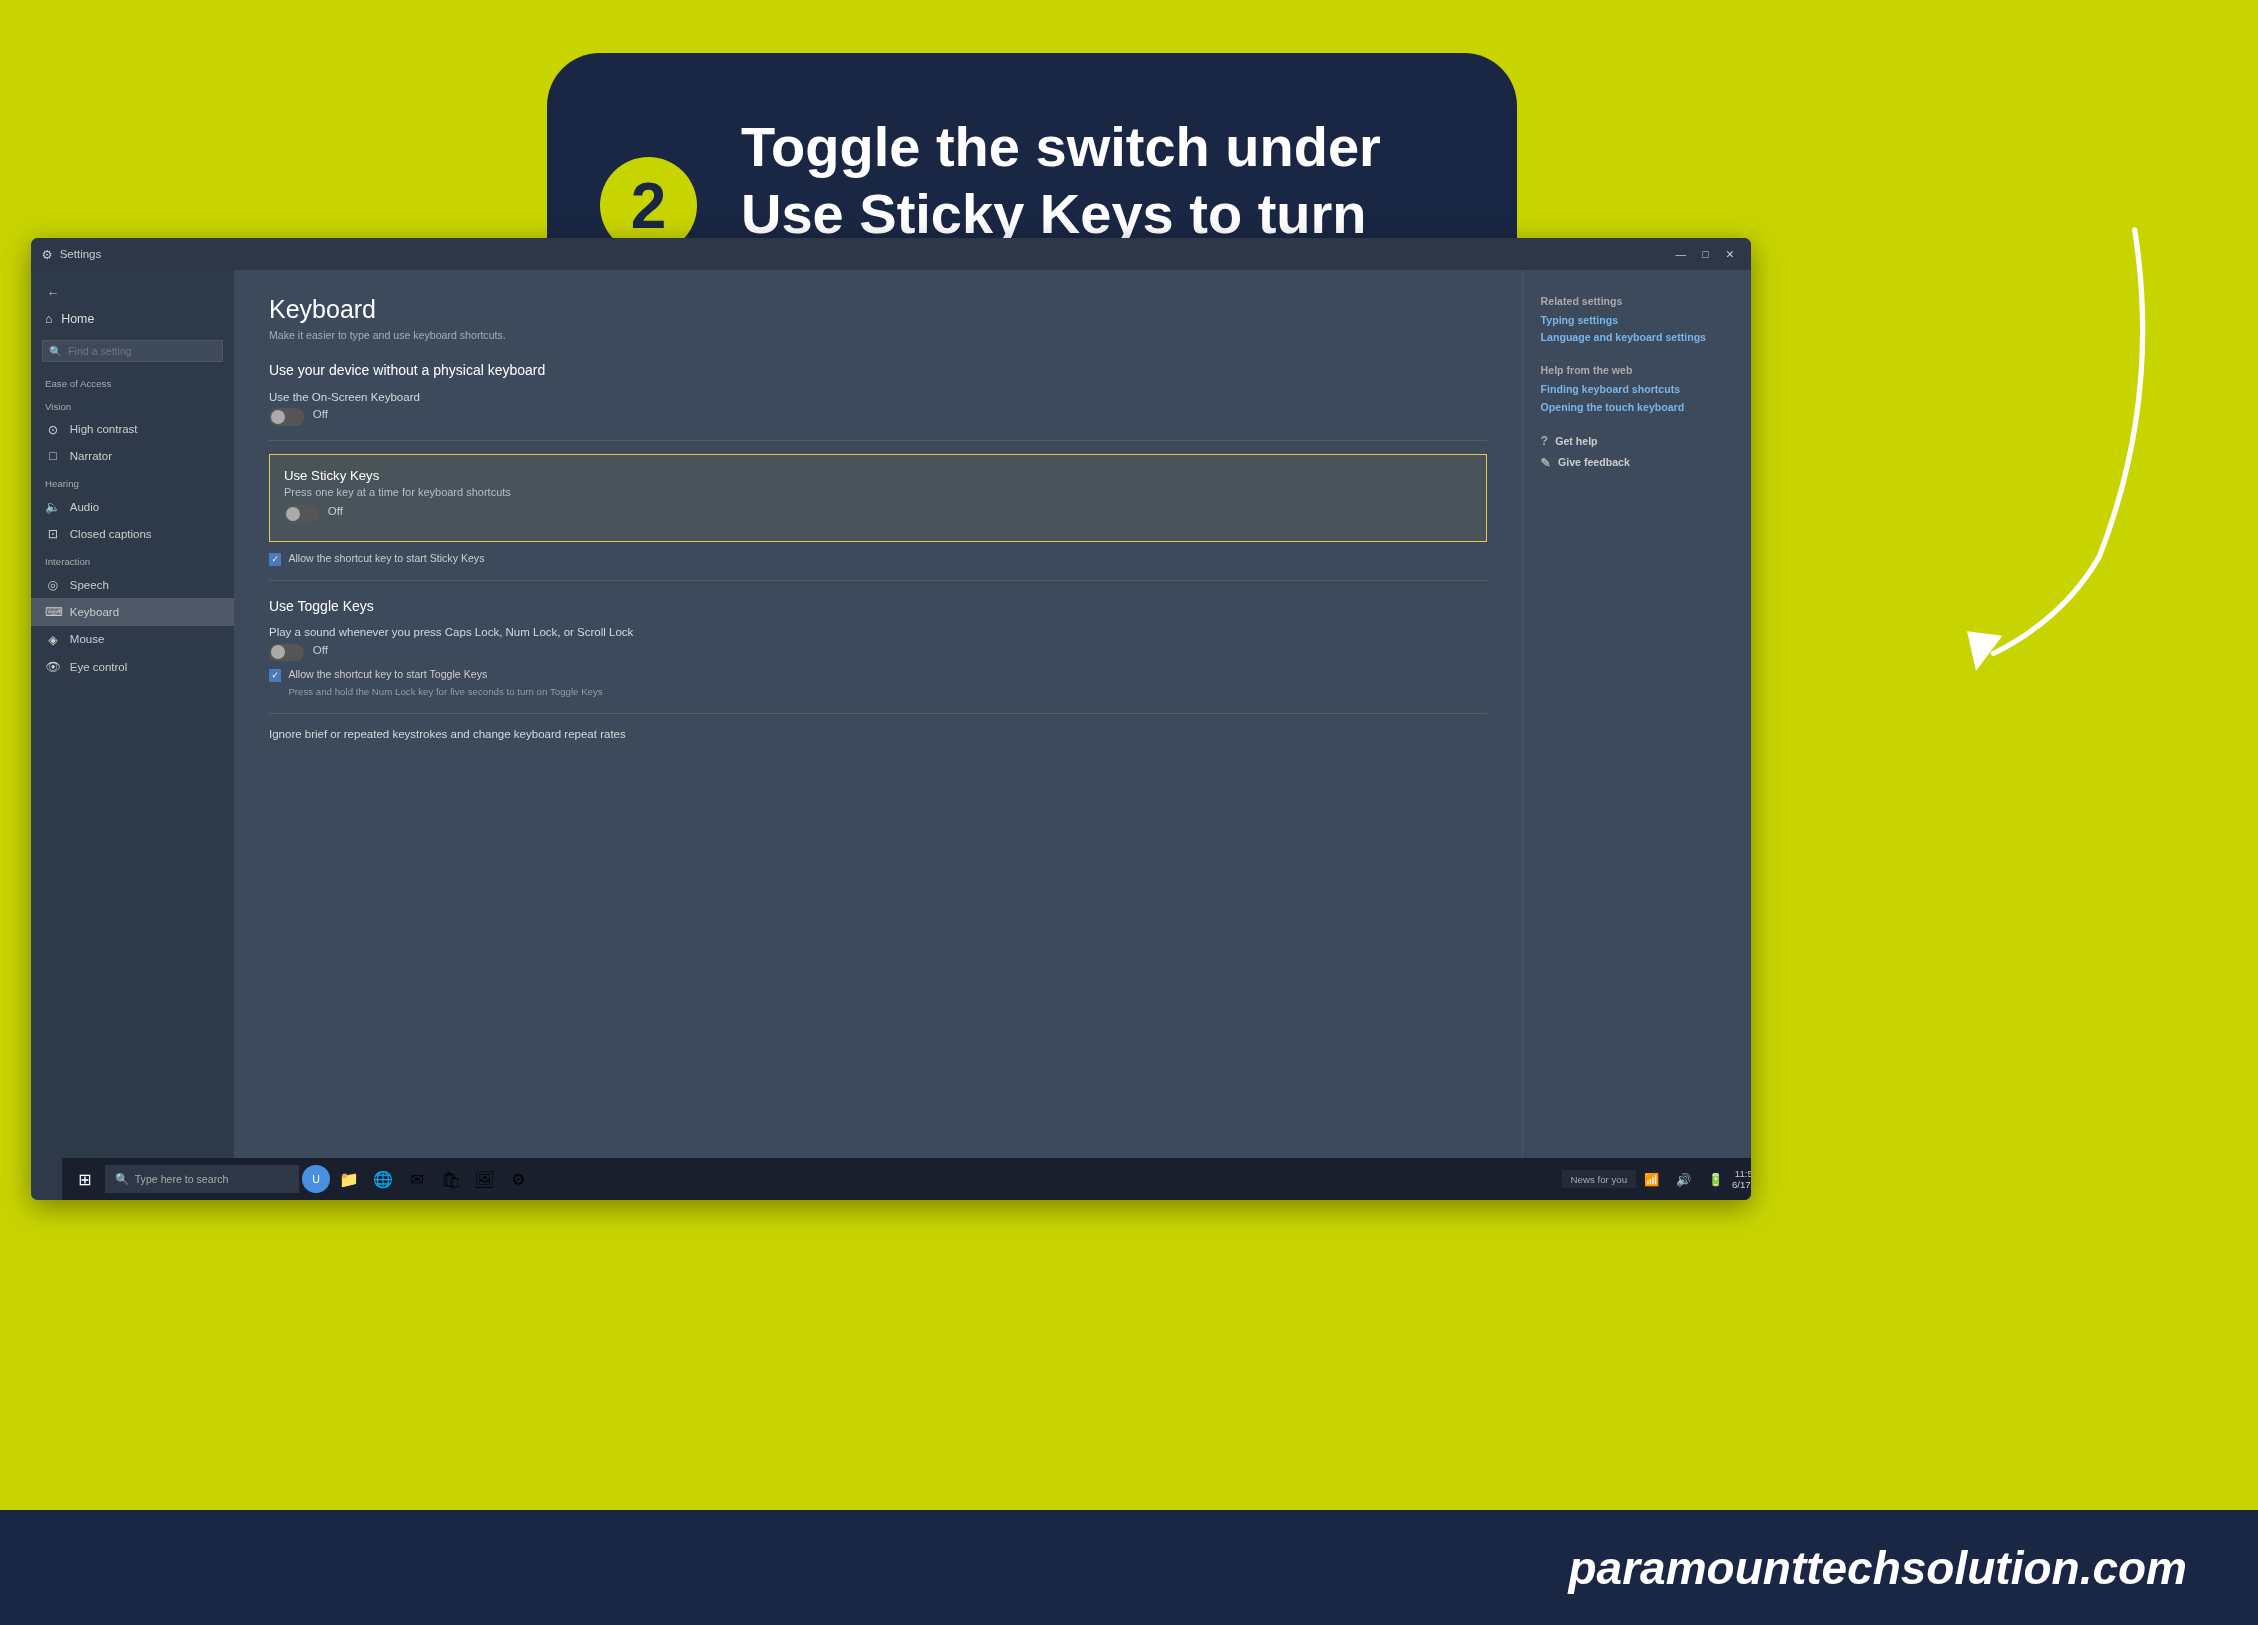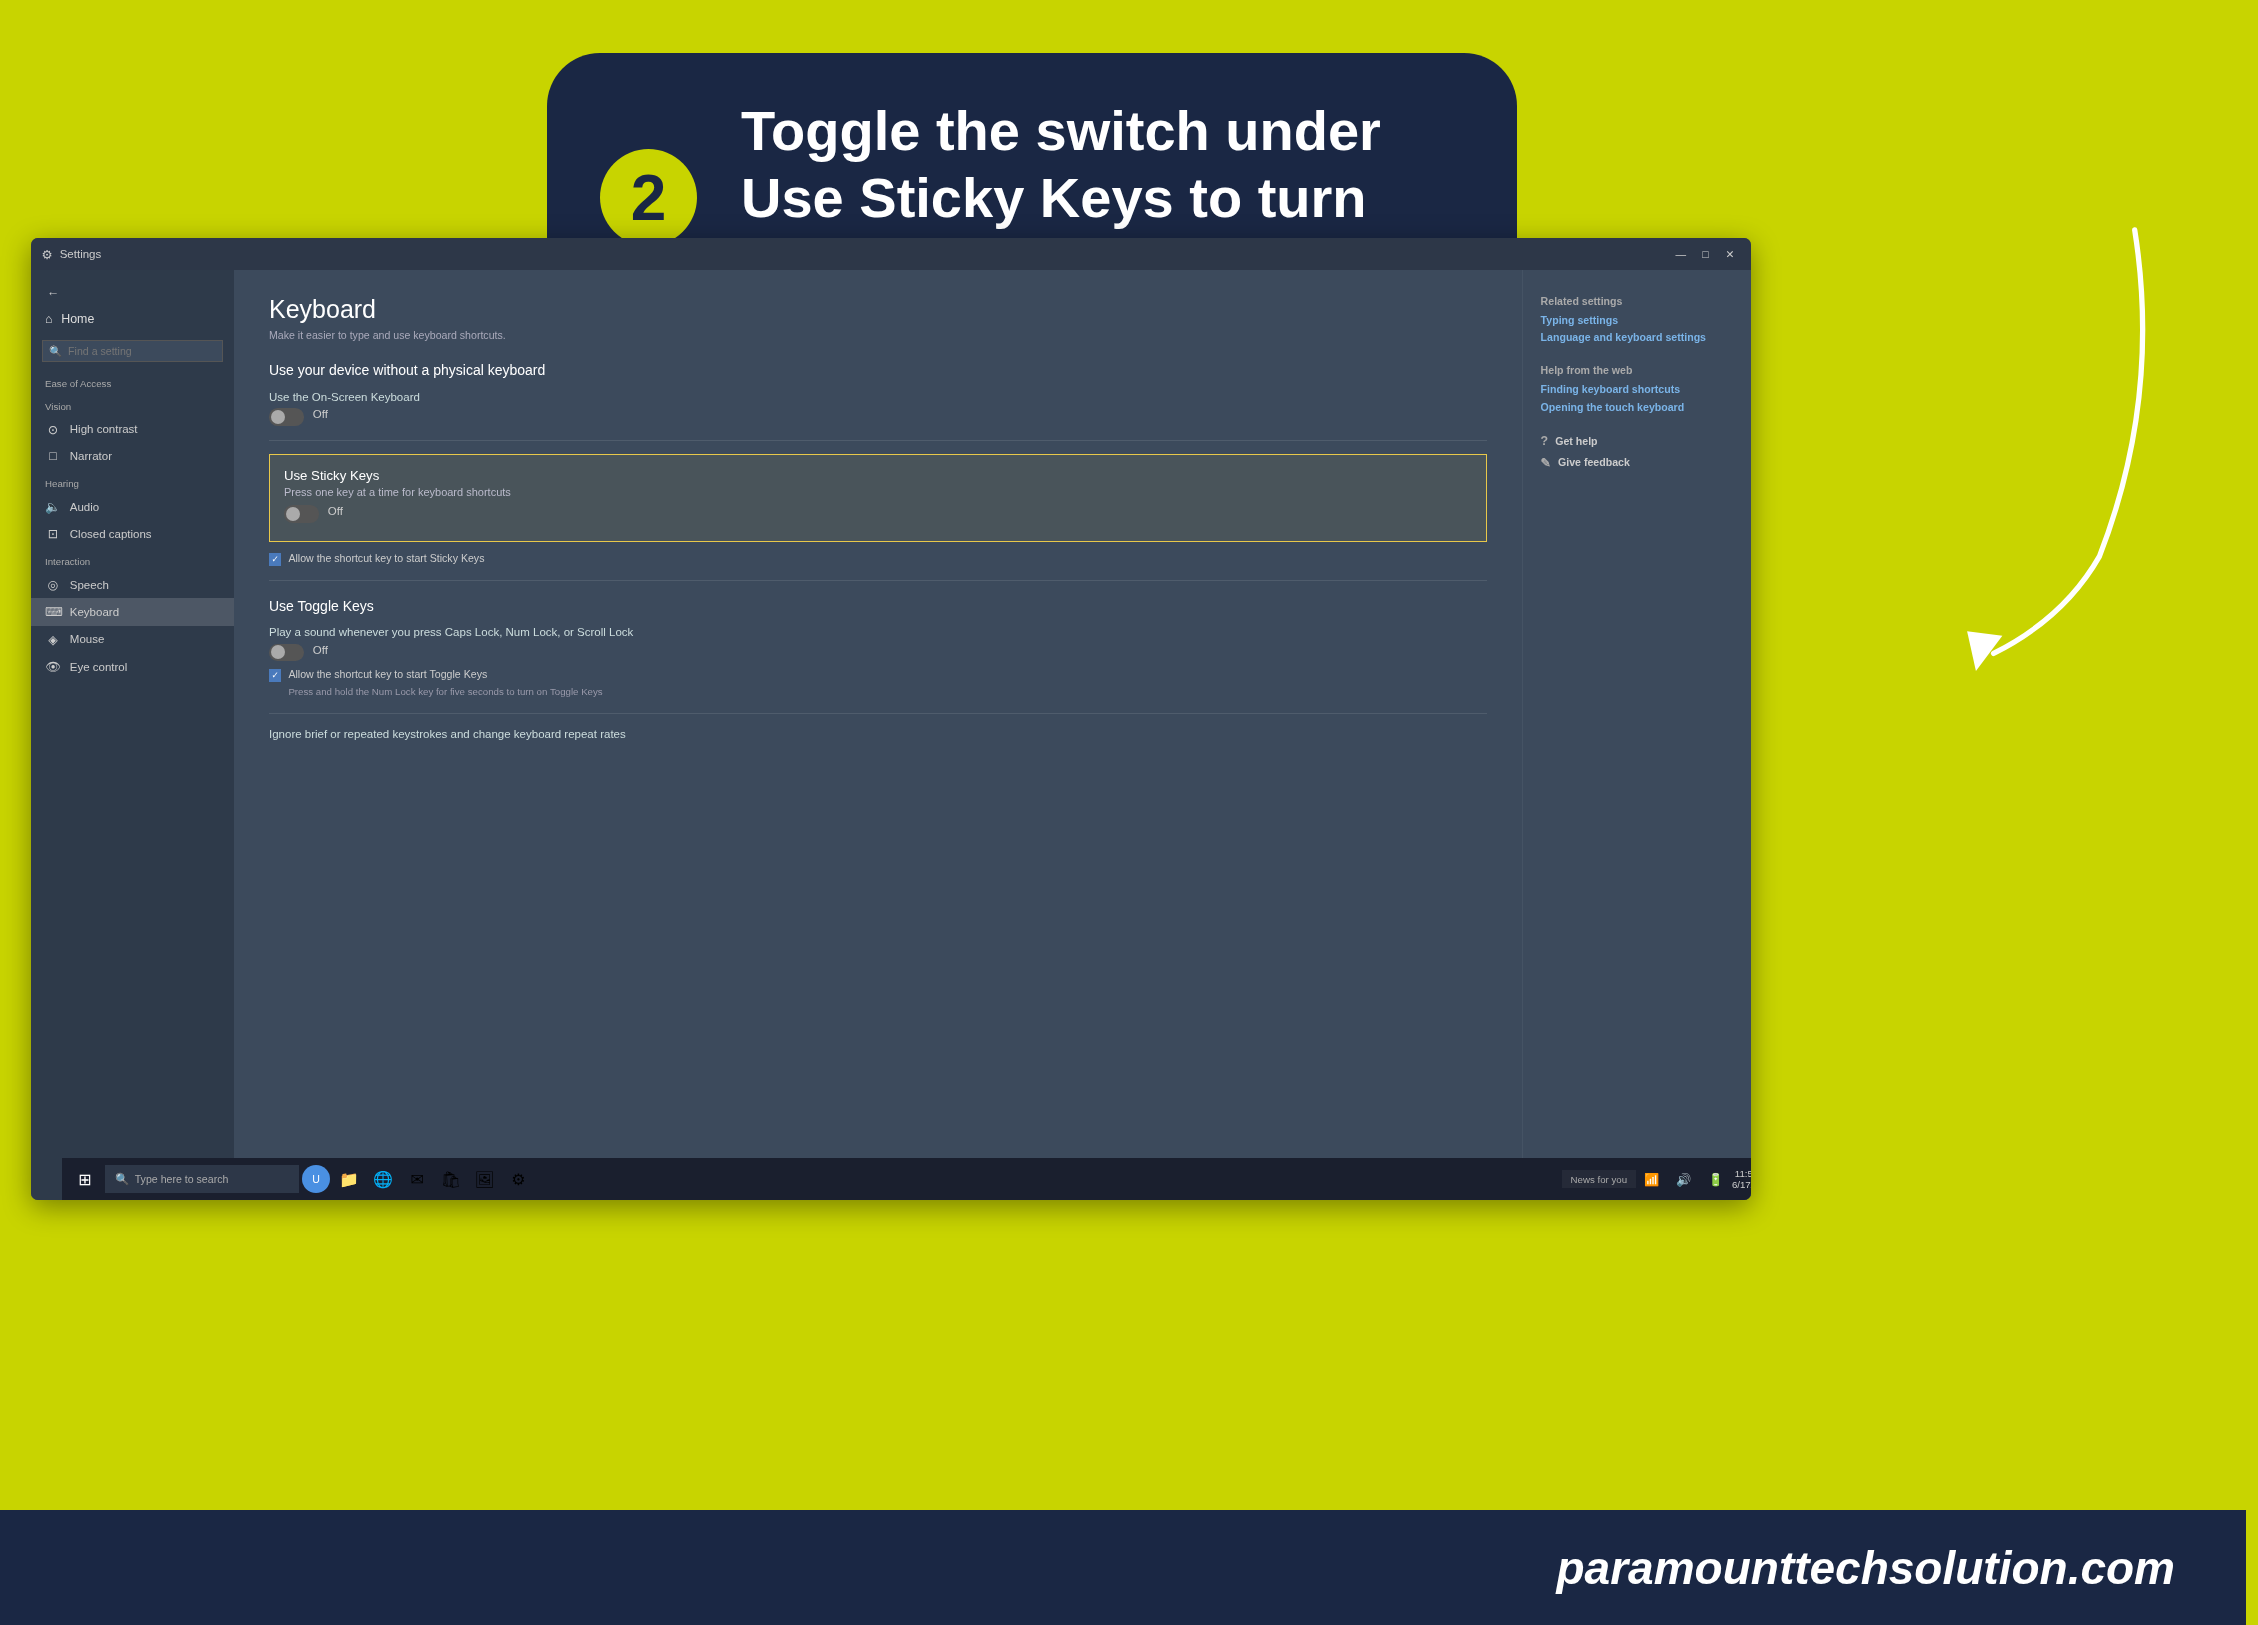--- a/index.html
+++ b/index.html
@@ -38,20 +38,21 @@
       font-weight: 900;
       color: #1a2744;
       flex-shrink: 0;
     }
 
     .instruction-text {
       color: white;
       font-size: 56px;
       font-weight: 700;
       line-height: 1.2;
+      margin-top: 16px;
     }
 
     
     .windows-window {
       position: absolute;
       top: 238px;
       left: 31px;
       width: 1720px;
       height: 962px;
       background-color: #3c4a5c;
@@ -474,21 +475,21 @@
       font-size: 9.7px;
       color: #ccc;
       display: block;
     }
 
     
     .brand-bar {
       position: absolute;
       bottom: 0;
       left: 0;
-      right: 12px;
+      right: 0;
       height: 115px;
       background-color: #1a2744;
       display: flex;
       align-items: center;
       justify-content: flex-end;
       padding-right: 71px;
     }
 
     .brand-text {
       font-size: 46px;

